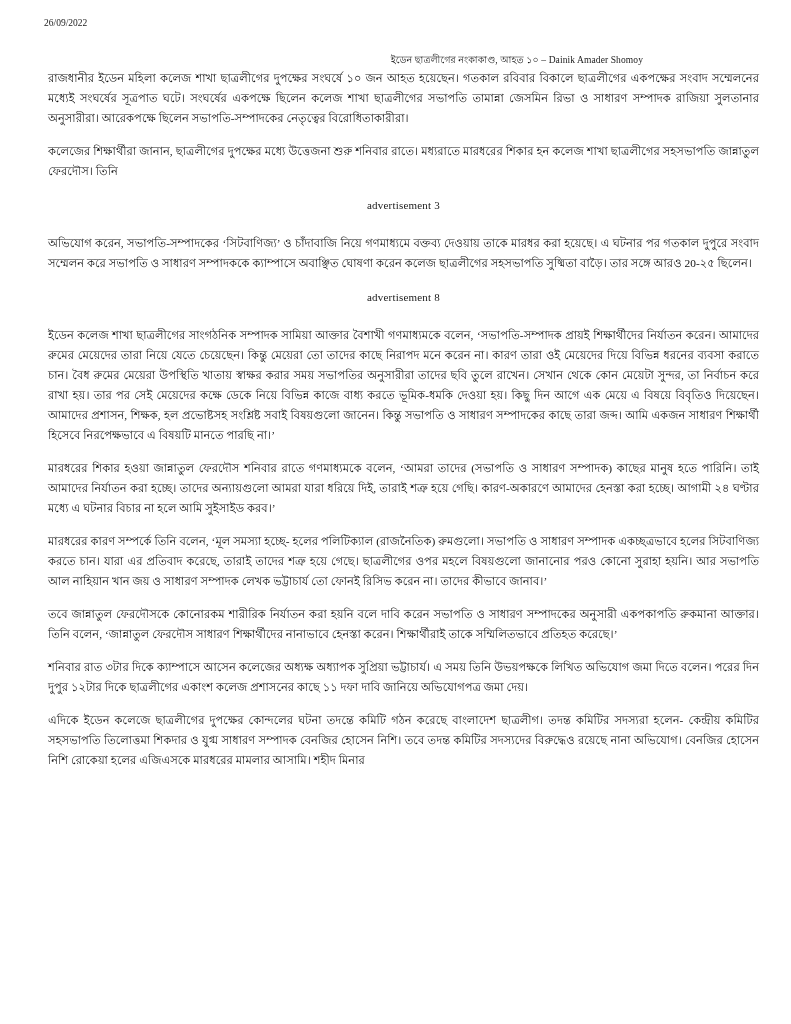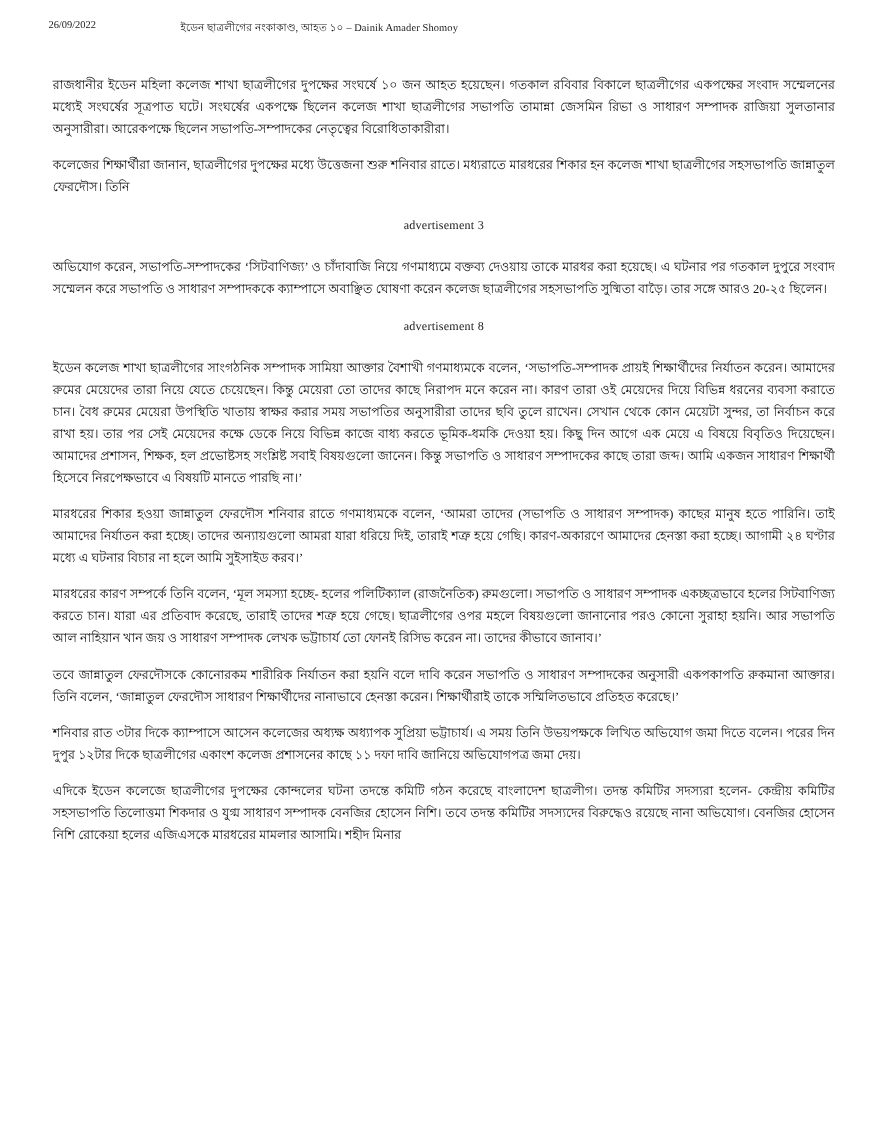--- a/index.html
+++ b/index.html
@@ -33,23 +33,24 @@
     margin-bottom: 10px;
   }
   .hdr-date {
     width: 120px;
     flex: 0 0 120px;
     font-family: "Liberation Serif", serif;
     font-size: 9.5px;
   }
   .hdr-title {
     flex: 1 1 auto;
-    text-align: left;
+    text-align: right;
     font-size: 9.5px;
     letter-spacing: 0.1px;
+    margin-top: 35px;
   }
   .hdr-right {
     width: 120px;
     flex: 0 0 120px;
   }
   .body {
     padding: 0 4px;
     margin-top: 34px;
   }
   p.para {

